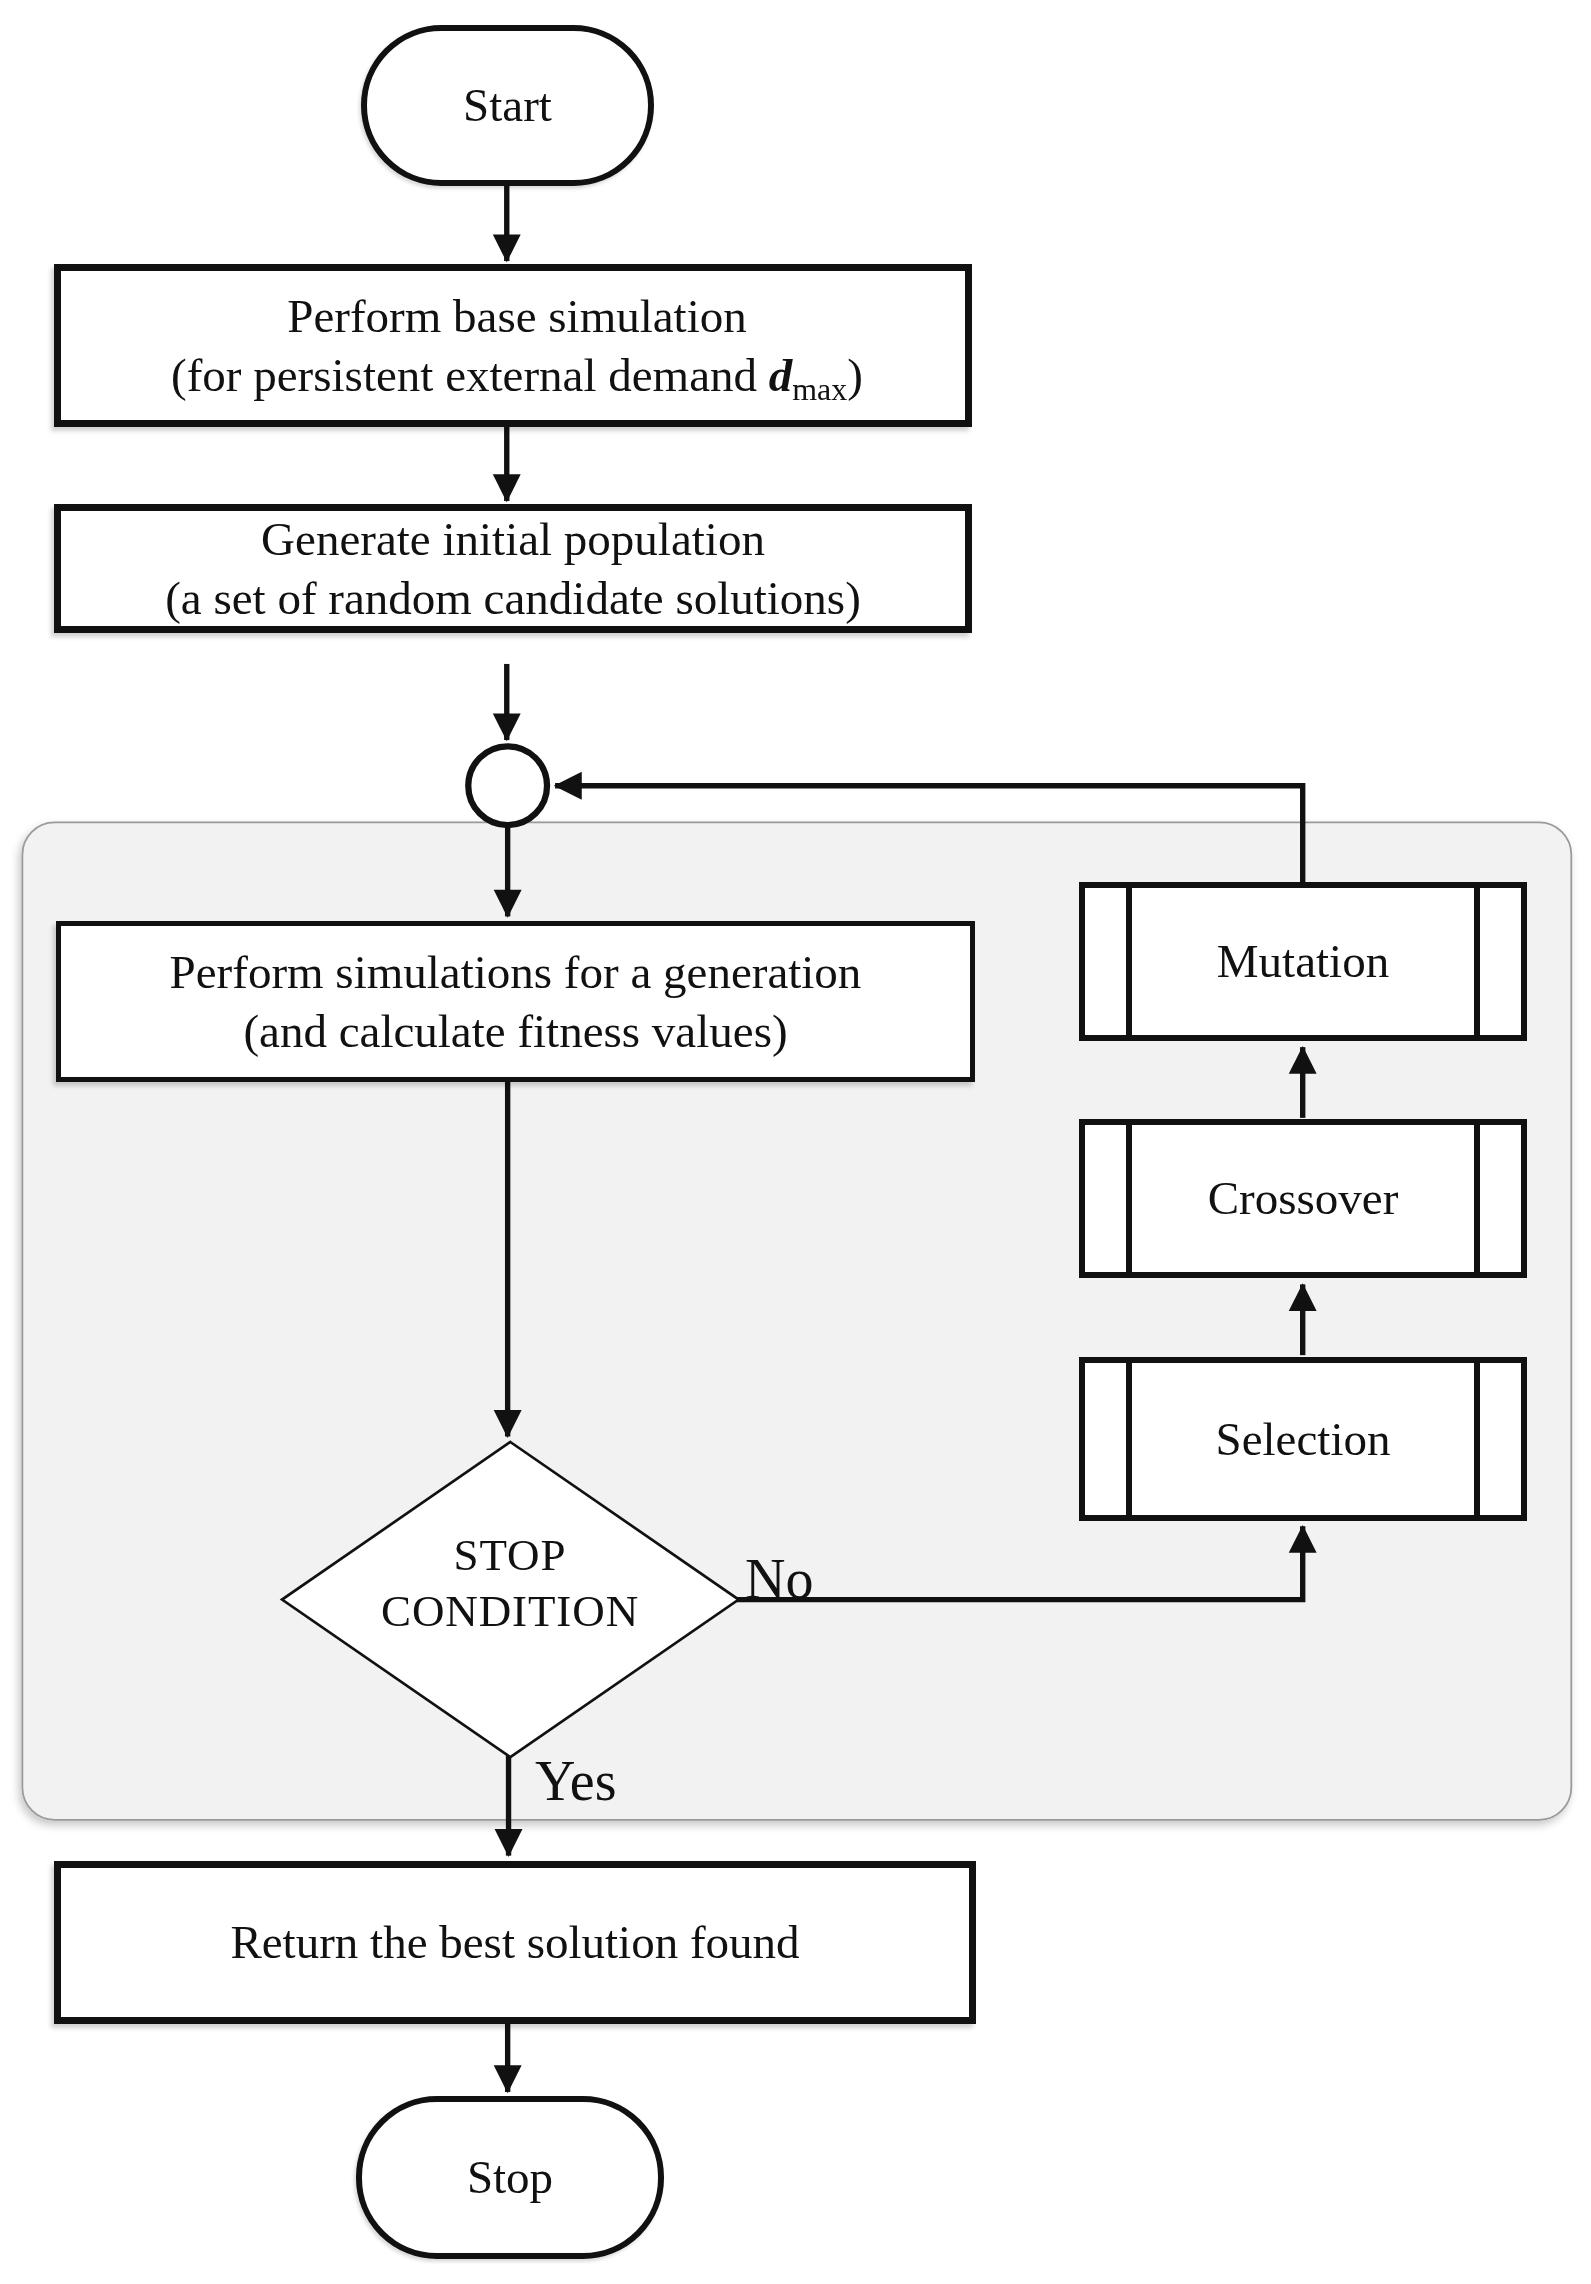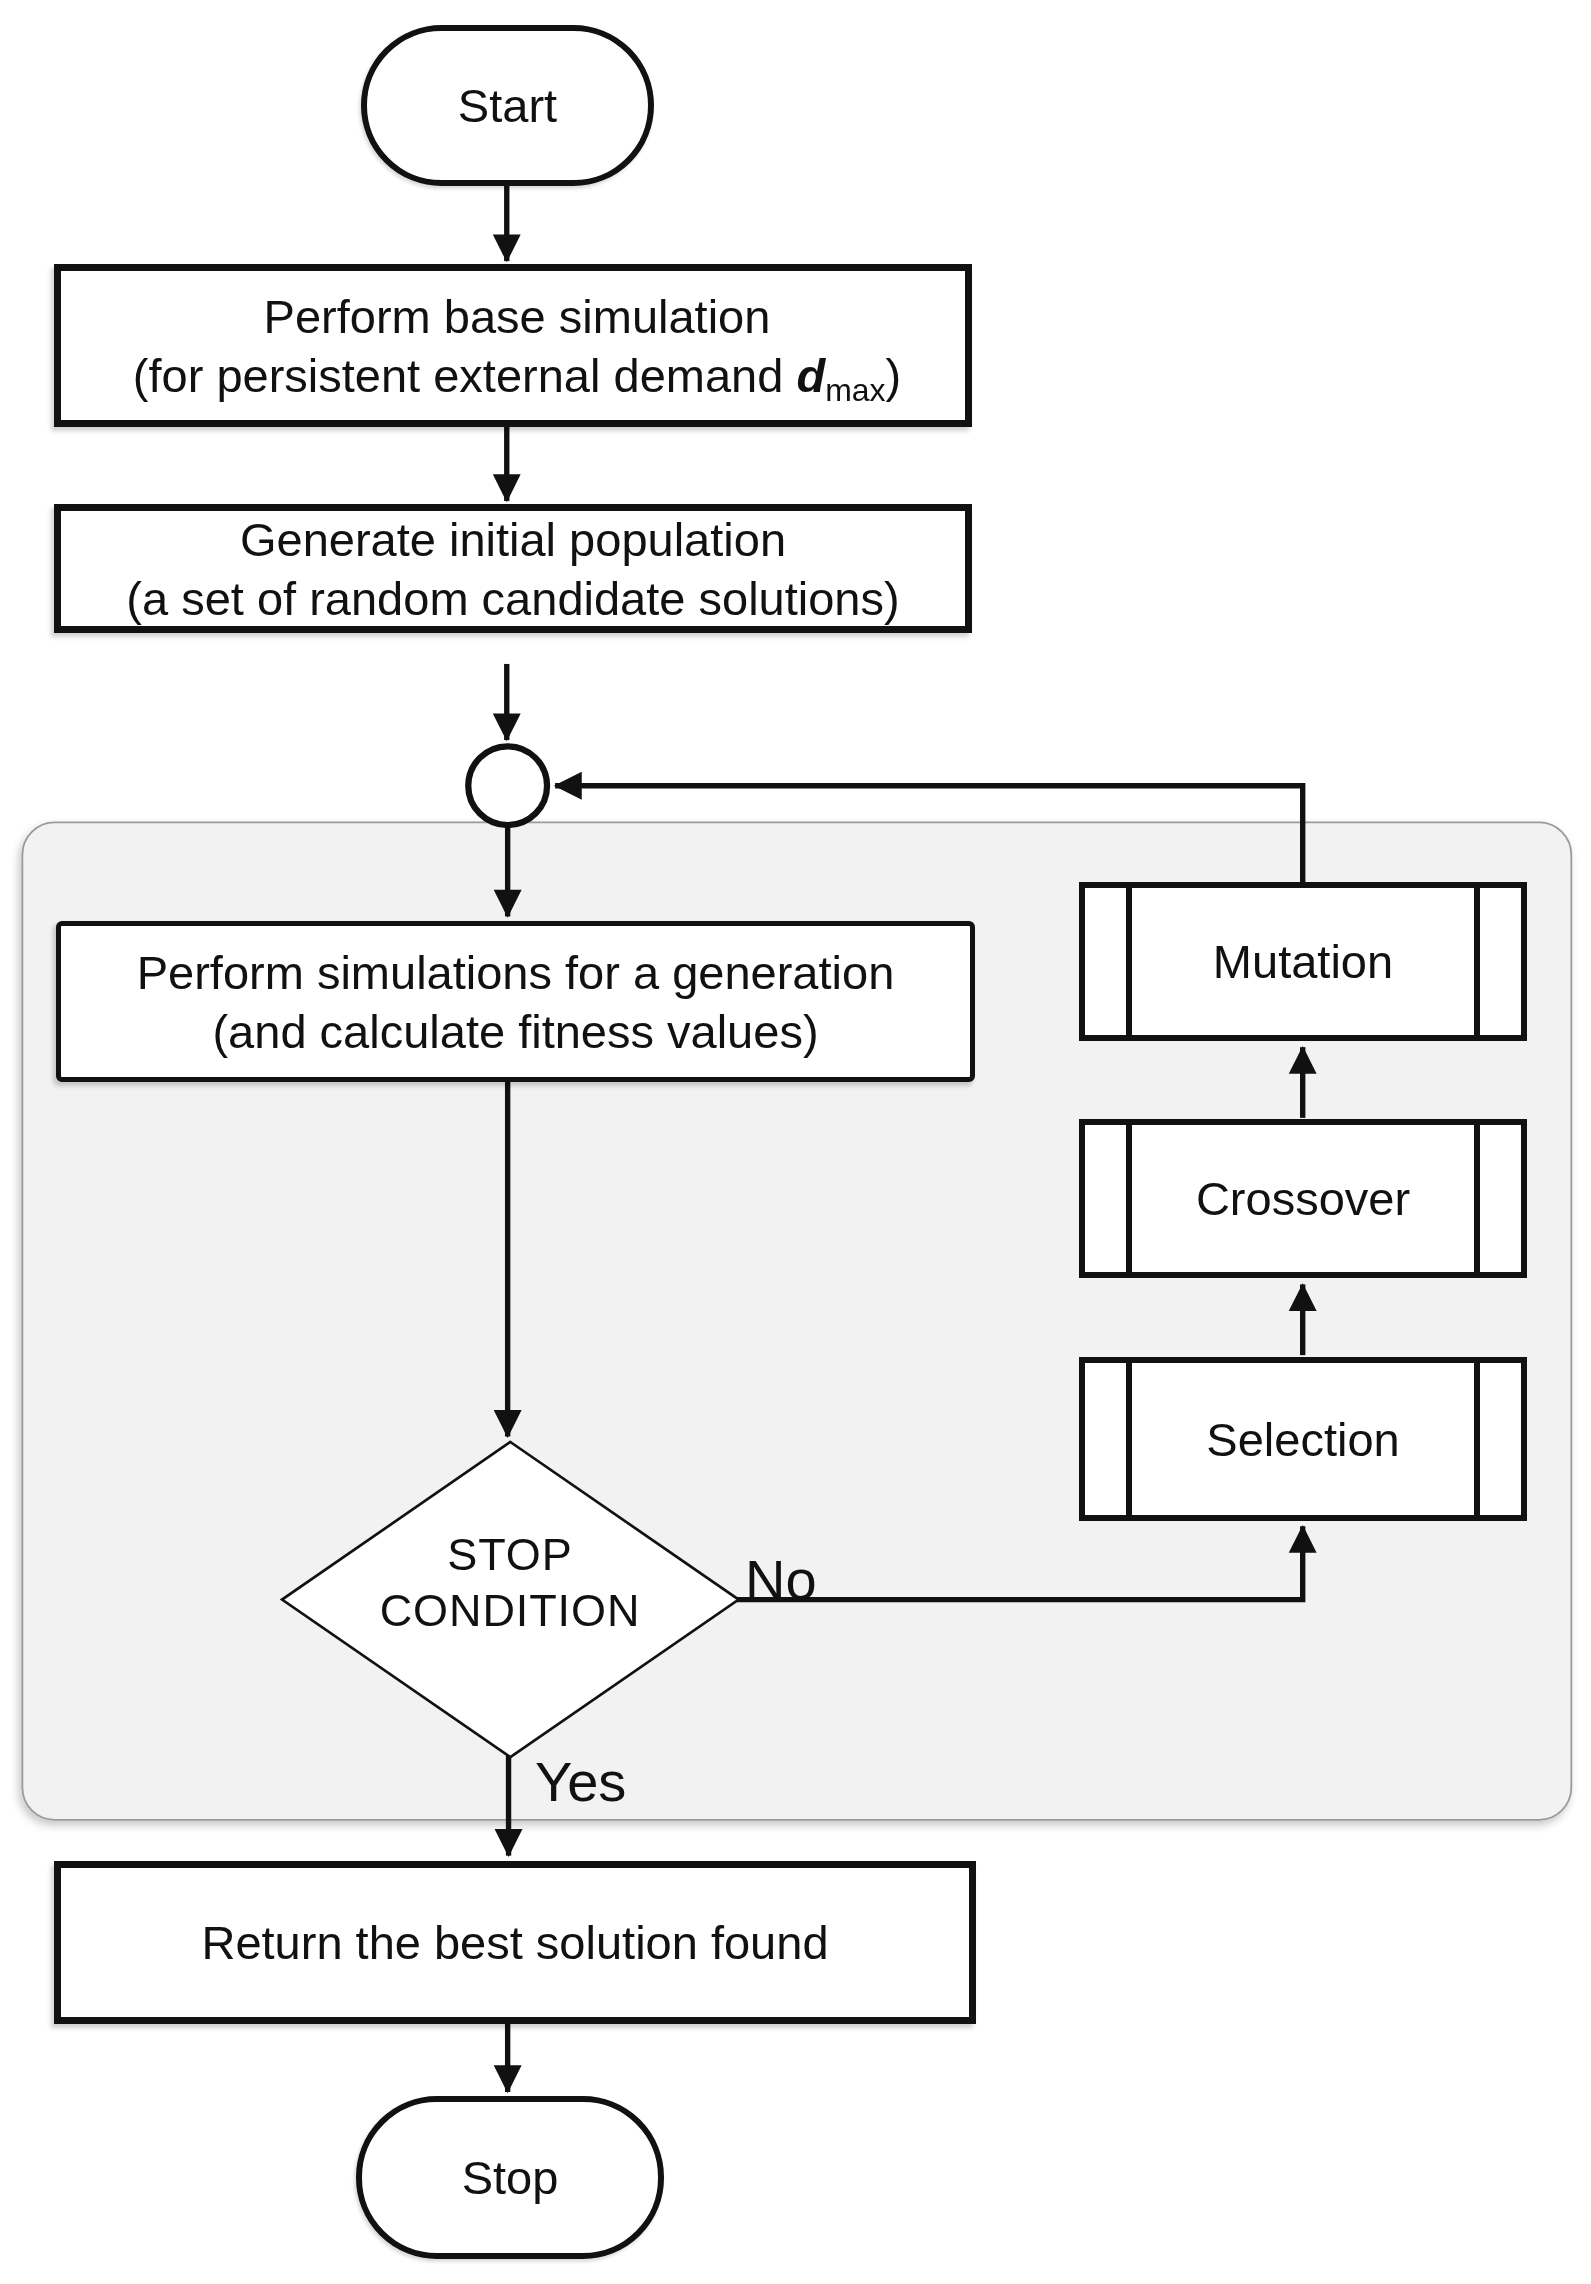--- a/index.html
+++ b/index.html
@@ -1,20 +1,20 @@
 <!DOCTYPE html>
 <html style="font-size:14.3px"><head>
 <meta charset="utf-8">
 <style>
   html,body{margin:0;padding:0;background:#ffffff;}
   .canvas{
     position:relative;
     width:1591px;height:2285px;
     background:#ffffff;
-    font-family:Liberation Sans, sans-serif;
+    font-family:Liberation Serif, serif;
     color:#111;
     overflow:hidden;
   }
   svg.wires{position:absolute;left:0;top:0;width:1591px;height:2285px;}
   .wire{stroke:#111;stroke-width:6;fill:none;stroke-linejoin:miter;}
   .region{stroke:#9a9a9a;stroke-width:2;}
   .junction{fill:#ffffff;stroke:#111;stroke-width:7;}
   .diamond{stroke:#111;stroke-width:3;}
   .node{
     position:absolute;
@@ -90,21 +90,21 @@
   <div class="node" style="left:54px;top:264px;width:918px;height:163px;padding-left:8px;">
     <span class="txt">Perform base simulation</span>
     <span class="txt"><span>(for persistent external demand </span><span class="dsym">d</span><sub>max</sub><span>)</span></span>
   </div>
 
   <div class="node" style="left:54px;top:504px;width:918px;height:129px;">
     <span class="txt">Generate initial population</span>
     <span class="txt">(a set of random candidate solutions)</span>
   </div>
 
-  <div class="node" style="left:56px;top:921px;width:919px;height:161px;border-width:5.4px;border-radius:6px;">
+  <div class="node" style="left:56px;top:921px;width:919px;height:161px;border-width:5.4px;">
     <span class="txt">Perform simulations for a generation</span>
     <span class="txt">(and calculate fitness values)</span>
   </div>
 
   <div class="node pre" style="left:1079px;top:882px;width:448px;height:159px;">
     <span class="bar left"></span>
     <span class="bar right"></span>
     <span class="txt">Mutation</span>
   </div>
 

